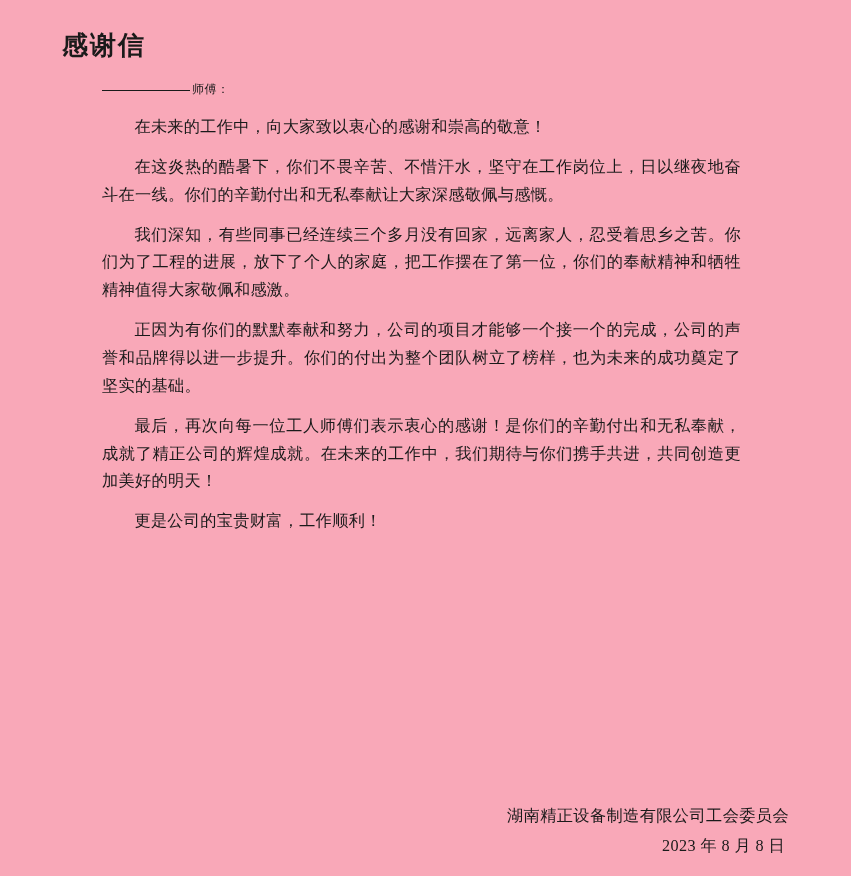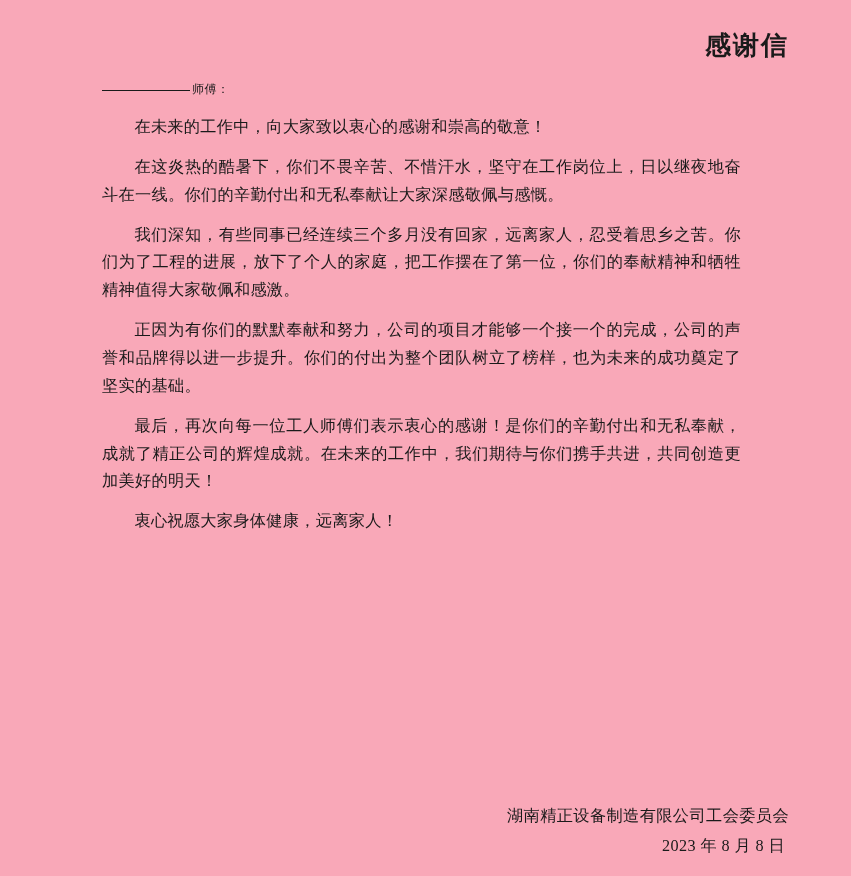--- a/index.html
+++ b/index.html
@@ -15,21 +15,21 @@
     overflow: hidden;
   }
   .page {
     width: 851px;
     height: 876px;
     box-sizing: border-box;
     padding: 18px 62px 10px 62px;
     position: relative;
   }
   .doc-title {
-    text-align: right;
+    text-align: left;
     font-size: 26px;
     font-weight: bold;
     letter-spacing: 2px;
     margin: 10px 0 18px 0;
     font-family: "Liberation Serif", serif;
   }
   .salutation {
     font-size: 12px;
     margin: 0 0 16px 40px;
     letter-spacing: 0.5px;
@@ -81,21 +81,21 @@
   <div class="salutation">
     <span class="blank"></span><span>师傅：</span>
   </div>
 
   <div class="body-text">
     <p>在未来的工作中，向大家致以衷心的感谢和崇高的敬意！</p>
     <p>在这炎热的酷暑下，你们不畏辛苦、不惜汗水，坚守在工作岗位上，日以继夜地奋斗在一线。你们的辛勤付出和无私奉献让大家深感敬佩与感慨。</p>
     <p>我们深知，有些同事已经连续三个多月没有回家，远离家人，忍受着思乡之苦。你们为了工程的进展，放下了个人的家庭，把工作摆在了第一位，你们的奉献精神和牺牲精神值得大家敬佩和感激。</p>
     <p>正因为有你们的默默奉献和努力，公司的项目才能够一个接一个的完成，公司的声誉和品牌得以进一步提升。你们的付出为整个团队树立了榜样，也为未来的成功奠定了坚实的基础。</p>
     <p>最后，再次向每一位工人师傅们表示衷心的感谢！是你们的辛勤付出和无私奉献，成就了精正公司的辉煌成就。在未来的工作中，我们期待与你们携手共进，共同创造更加美好的明天！</p>
-    <p class="tight">衷心祝愿大家身体健康，远离家人！</p>
+    <p class="tight">更是公司的宝贵财富，工作顺利！</p>
   </div>
 
   <div class="signature">
     <div>湖南精正设备制造有限公司工会委员会</div>
     <div class="sig-date">2023 年 8 月 8 日</div>
   </div>
 
 </div>
 
 </body></html>

